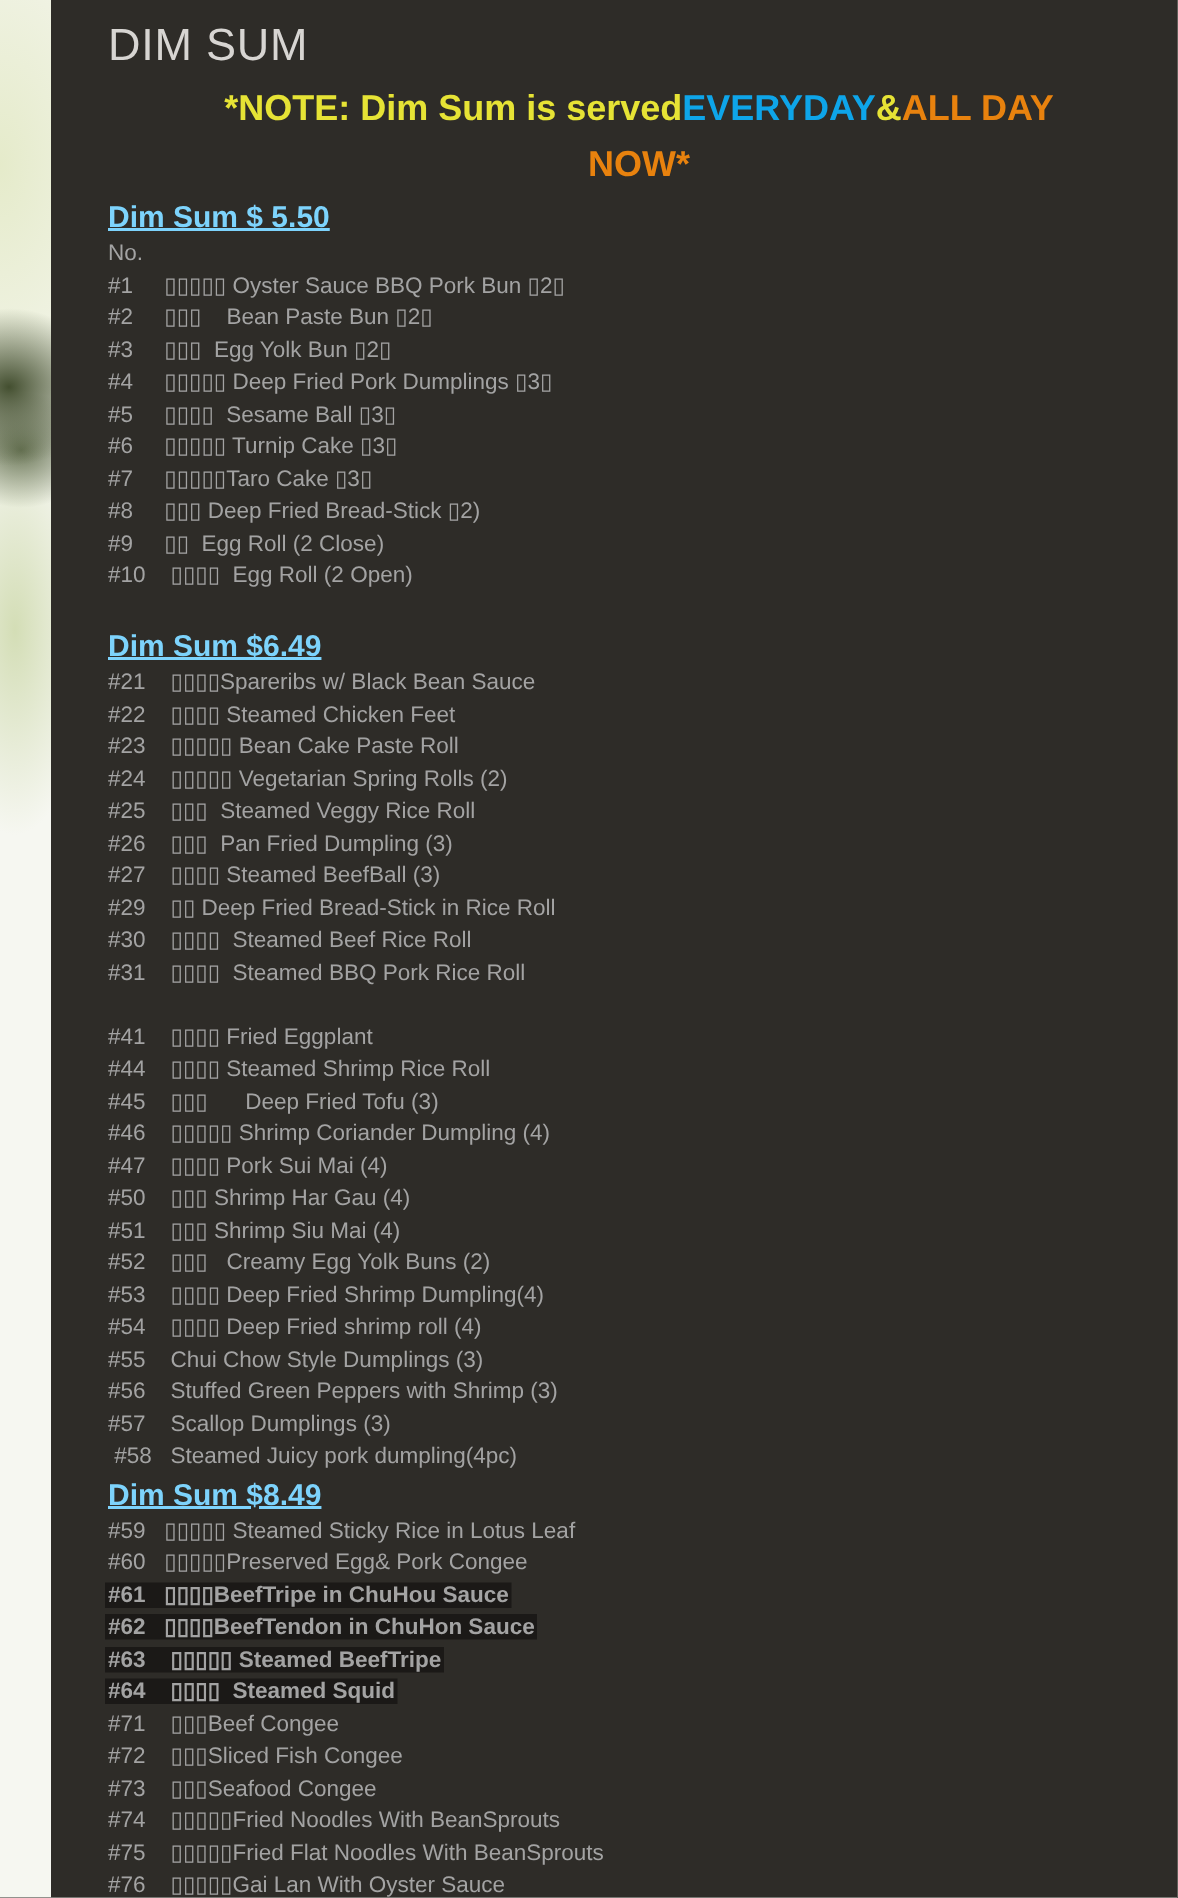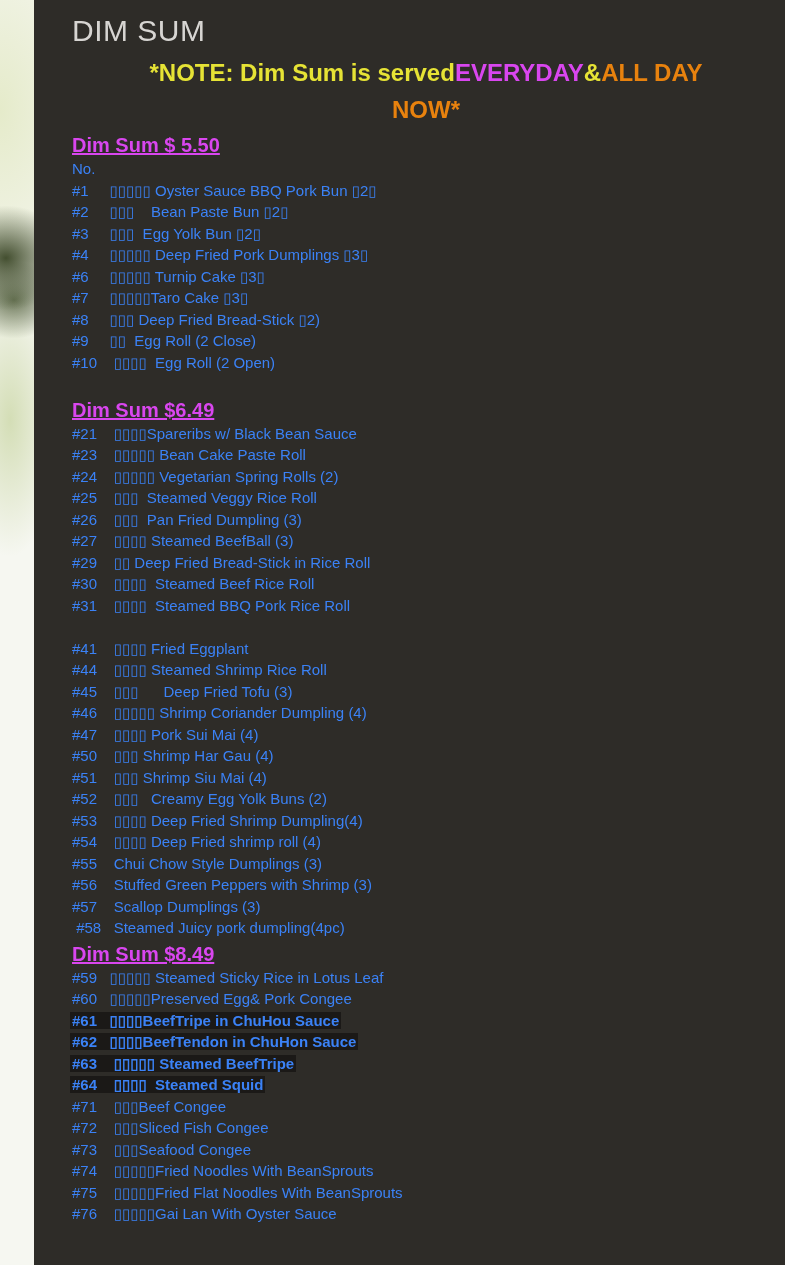--- a/index.html
+++ b/index.html
@@ -24,62 +24,64 @@
   }
   h1.title{
     margin:0;font-size:30px;line-height:35px;font-weight:400;
     color:#d7d5d2;letter-spacing:.5px;
   }
   p.note{
     margin:6px 0 0 0;text-align:center;font-weight:bold;
     font-size:24px;line-height:37px;
   }
   .n-yellow{color:#e6e335;}
-  .n-red{color:#d946ef;}
+  .n-red{color:#0ea5e9;}
   .n-orange{color:#e8820e;text-align:right;}
   h2.sec-head{
     margin:2px 0 0 0;font-size:20px;line-height:26px;font-weight:bold;
-    color:#d946ef;text-decoration:underline;
+    color:#7dd3fc;text-decoration:underline;
   }
   h2.first{margin-top:4px;}
   .line{
     font-size:15px;line-height:21.5px;white-space:pre-wrap;
-    color:#3b82f6;
+    color:#a3a3a3;
   }
   .spacer{height:21.5px;}
   .hl{background:#1b1917;padding:0 2px;margin-left:-2px;font-weight:bold;}
 </style>
 </head>
 <body>
 
 <main class="panel">
 
   <h1 class="title">DIM SUM</h1>
 
   <p class="note"><span class="n-yellow">*NOTE: Dim Sum is served</span><span class="n-red">EVERYDAY</span><span class="n-yellow">&amp;</span><span class="n-orange">ALL DAY</span><br><span class="n-orange">NOW*</span></p>
 
   <section>
     <h2 class="sec-head first">Dim Sum $ 5.50</h2>
     <div class="line">No.</div>
     <div class="line">#1     ▯▯▯▯▯ Oyster Sauce BBQ Pork Bun ▯2▯</div>
     <div class="line">#2     ▯▯▯    Bean Paste Bun ▯2▯</div>
     <div class="line">#3     ▯▯▯  Egg Yolk Bun ▯2▯</div>
     <div class="line">#4     ▯▯▯▯▯ Deep Fried Pork Dumplings ▯3▯</div>
+    <div class="line">#5     ▯▯▯▯  Sesame Ball ▯3▯</div>
     <div class="line">#6     ▯▯▯▯▯ Turnip Cake ▯3▯</div>
     <div class="line">#7     ▯▯▯▯▯Taro Cake ▯3▯</div>
     <div class="line">#8     ▯▯▯ Deep Fried Bread-Stick ▯2)</div>
     <div class="line">#9     ▯▯  Egg Roll (2 Close)</div>
     <div class="line">#10    ▯▯▯▯  Egg Roll (2 Open)</div>
   </section>
 
   <div class="spacer"></div>
 
   <section>
     <h2 class="sec-head">Dim Sum $6.49</h2>
     <div class="line">#21    ▯▯▯▯Spareribs w/ Black Bean Sauce</div>
+    <div class="line">#22    ▯▯▯▯ Steamed Chicken Feet</div>
     <div class="line">#23    ▯▯▯▯▯ Bean Cake Paste Roll</div>
     <div class="line">#24    ▯▯▯▯▯ Vegetarian Spring Rolls (2)</div>
     <div class="line">#25    ▯▯▯  Steamed Veggy Rice Roll</div>
     <div class="line">#26    ▯▯▯  Pan Fried Dumpling (3)</div>
     <div class="line">#27    ▯▯▯▯ Steamed BeefBall (3)</div>
     <div class="line">#29    ▯▯ Deep Fried Bread-Stick in Rice Roll</div>
     <div class="line">#30    ▯▯▯▯  Steamed Beef Rice Roll</div>
     <div class="line">#31    ▯▯▯▯  Steamed BBQ Pork Rice Roll</div>
     <div class="spacer"></div>
     <div class="line">#41    ▯▯▯▯ Fried Eggplant</div>

